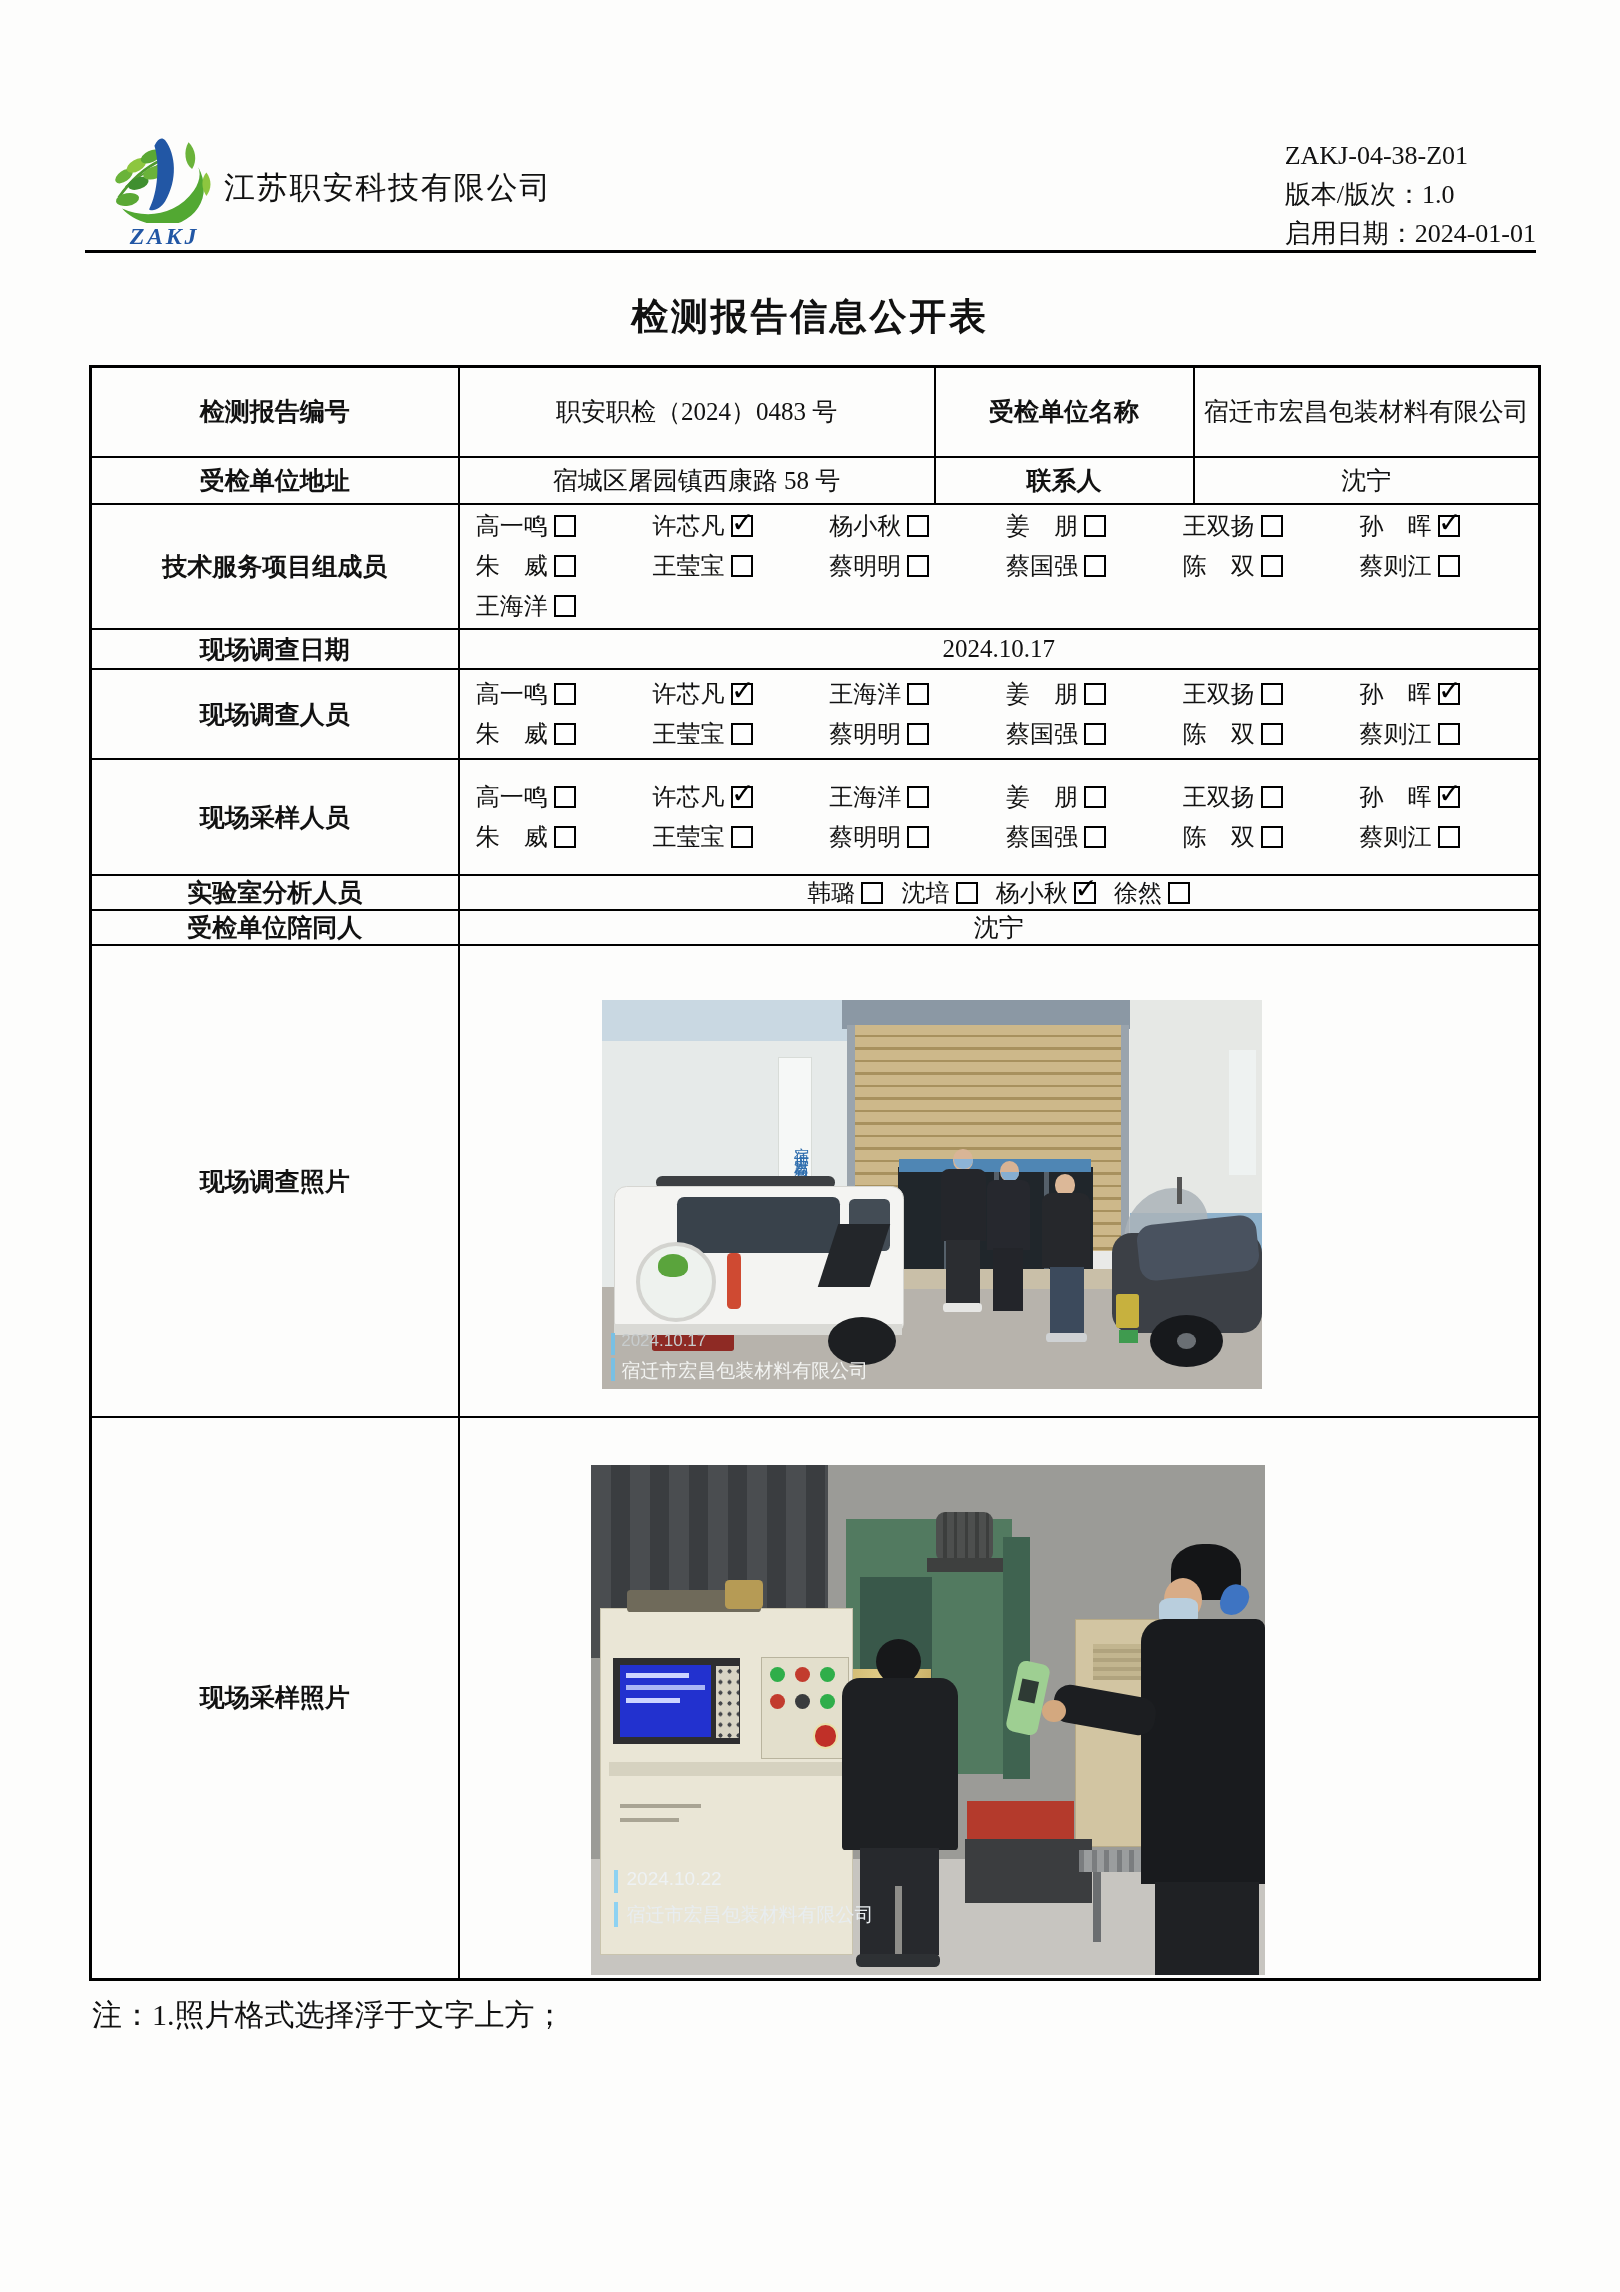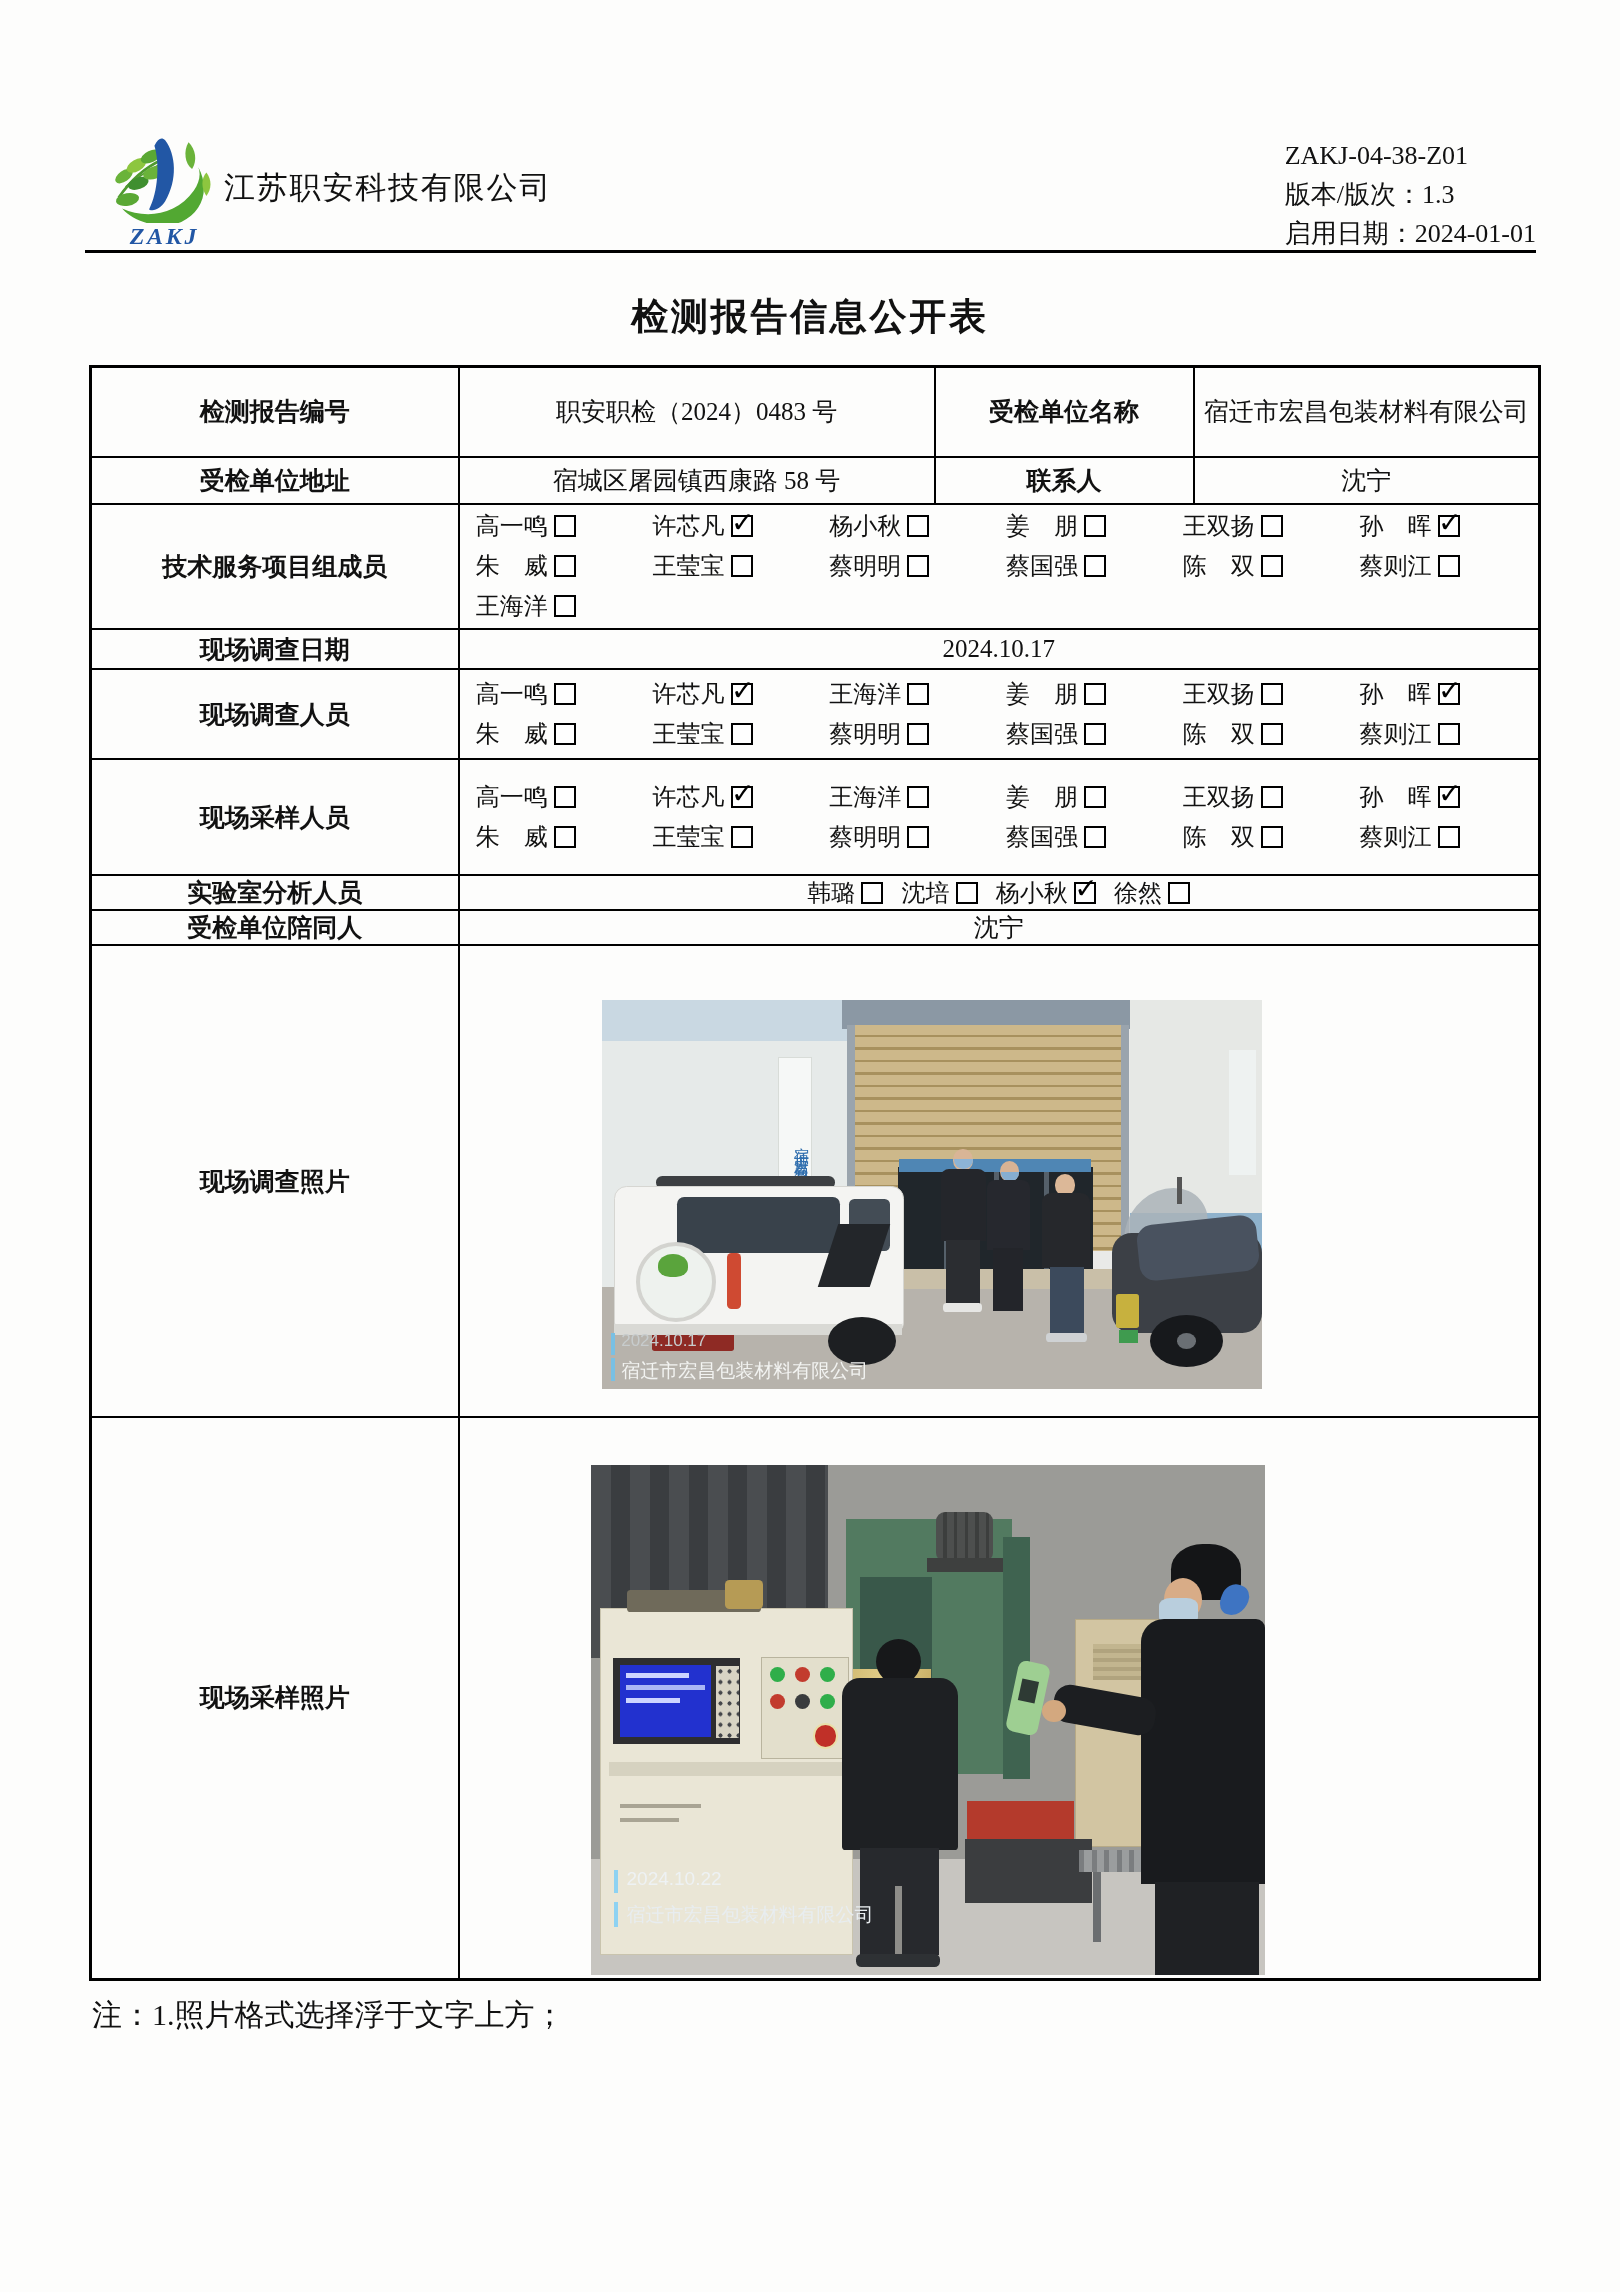--- a/index.html
+++ b/index.html
@@ -87,21 +87,21 @@
       <path d="M18 84 C44 96 78 92 98 64 C104 55 106 46 103 38 C116 62 108 88 84 99 C62 108 32 100 18 84 Z" fill="#52a832"></path>
 
       <path d="M92 10 C100 18 102 30 96 40 C88 34 86 20 92 10 Z" fill="#6ab33a"></path>
       <path d="M112 44 C118 52 118 62 112 70 C106 62 106 50 112 44 Z" fill="#8dc63f"></path>
     </svg>
     <div class="logo-text">ZAKJ</div>
   </div>
   <div class="company-name">江苏职安科技有限公司</div>
   <div class="header-right">
     <div>ZAKJ-04-38-Z01</div>
-    <div>版本/版次：1.3</div>
+    <div>版本/版次：1.0</div>
     <div>启用日期：2024-01-01</div>
   </div>
   <div class="header-rule"></div>
 
   <div class="doc-title">检测报告信息公开表</div>
 
   <table class="info">
     <colgroup>
         <col style="width:368px">
         <col style="width:476px">

